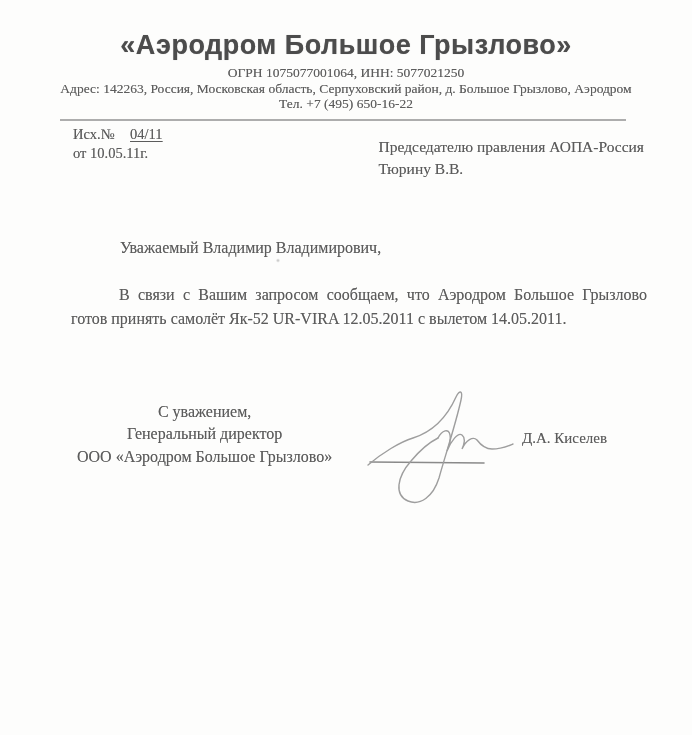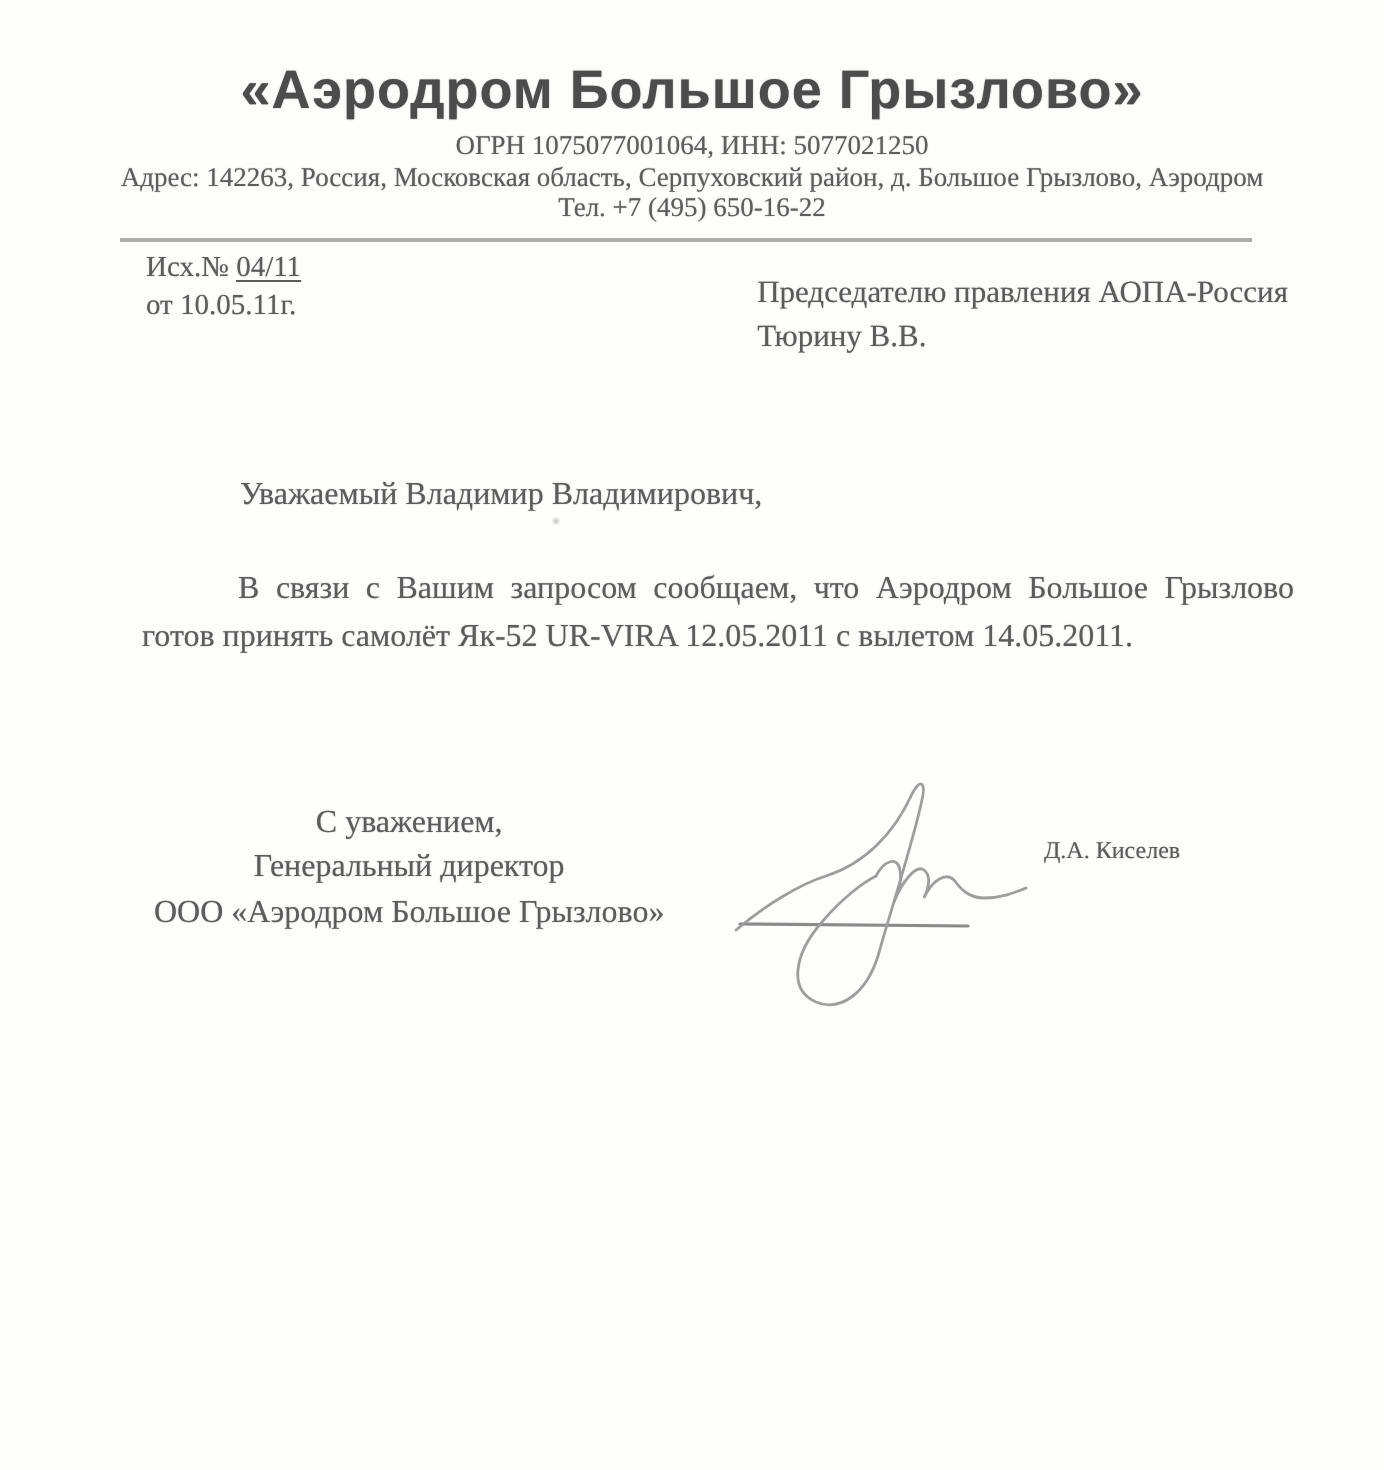--- a/index.html
+++ b/index.html
@@ -41,21 +41,21 @@
   .phone-line { top: 96px; }
 
   .rule {
     top: 119px; left: 60px; width: 566px; height: 2px;
     background: #adadad;
     border: none;
   }
 
   
   .ref-block { top: 125px; left: 73px; font-size: 14.5px; line-height: 19px; }
-  .ref-number { text-decoration: underline; text-underline-offset: 2px; }
+  .ref-number { text-decoration: underline; text-underline-offset: 2px; margin-left: 12px; }
 
   
   .recipient-block {
     top: 136px; right: 48px;
     text-align: left;
     font-size: 15.5px;
     line-height: 21.5px;
     color: #5b5b5b;
   }
 
@@ -70,21 +70,21 @@
     top: 283px; left: 71px; width: 576px;
     font-size: 16px;
     line-height: 23.5px;
     text-align: justify;
     text-indent: 48px;
   }
 
   
   .closing-block { top: 401px; left: 77px; font-size: 16px; line-height: 22.3px; text-align: center; }
   .signature-wrap { top: 383px; left: 350px; width: 188px; height: 124px; }
-  .signatory-name { top: 418px; left: 522px; font-size: 12px; text-align: right; }
+  .signatory-name { top: 430px; left: 522px; font-size: 15px; text-align: right; }
 </style>
 </head>
 <body>
 
 <div class="page">
 
   <div class="abs company-name">«Аэродром Большое Грызлово»</div>
   <div class="abs header-line reg-line">ОГРН 1075077001064, ИНН: 5077021250</div>
   <div class="abs header-line addr-line">Адрес: 142263, Россия, Московская область, Серпуховский район, д. Большое Грызлово, Аэродром</div>
   <div class="abs header-line phone-line">Тел. +7 (495) 650-16-22</div>

